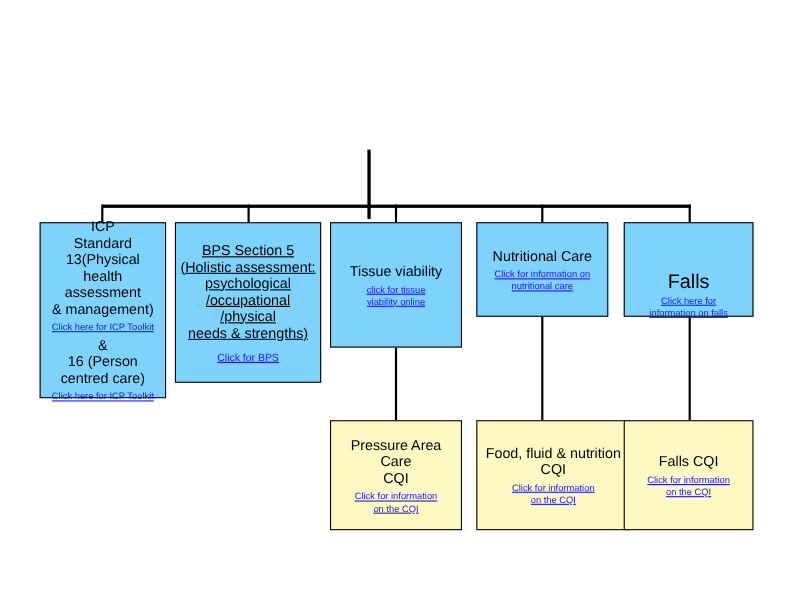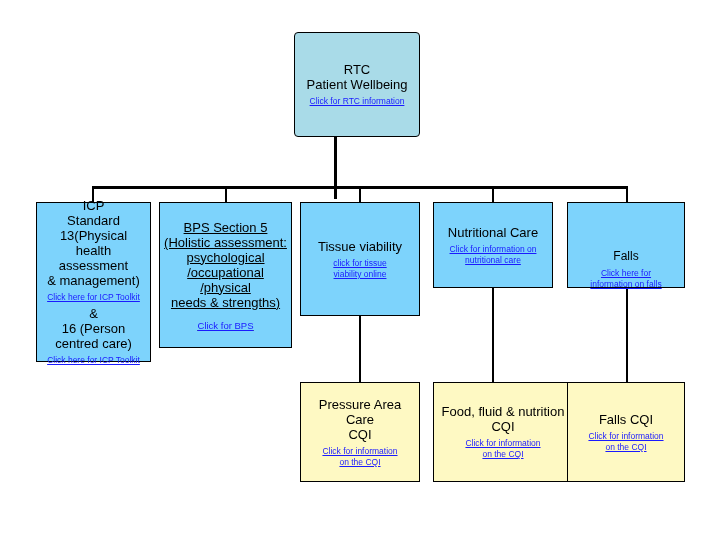--- a/index.html
+++ b/index.html
@@ -62,25 +62,20 @@
   <div class="ln vline" style="left:92px;top:186px;height:16px;"></div>
   <div class="ln vline" style="left:225px;top:186px;height:16px;"></div>
   <div class="ln vline" style="left:359px;top:186px;height:16px;"></div>
   <div class="ln vline" style="left:492px;top:186px;height:16px;"></div>
   <div class="ln vline" style="left:626px;top:186px;height:16px;"></div>
 
   <div class="ln vline" style="left:359px;top:316px;height:66px;"></div>
   <div class="ln vline" style="left:492px;top:288px;height:94px;"></div>
   <div class="ln vline" style="left:626px;top:288px;height:94px;"></div>
 
-  <div class="node blue" style="left:294px;top:32px;width:126px;height:105px;border-radius:4px;">
-    <div class="title">RTC
-Patient Wellbeing</div>
-    <div class="link">Click for RTC information</div>
-  </div>
 
   <div class="node teal" style="left:36px;top:202px;width:115px;height:160px;">
     <div class="title">ICP
 Standard 13(Physical
 health assessment
 &amp; management)</div>
     <div class="link">Click here for ICP Toolkit</div>
     <div class="title" style="margin-top:3px;">&amp;
 16 (Person
 centred care)</div>
@@ -103,21 +98,21 @@
 viability online</div>
   </div>
 
   <div class="node teal" style="left:433px;top:202px;width:120px;height:86px;">
     <div class="title">Nutritional Care</div>
     <div class="link">Click for information on
 nutritional care</div>
   </div>
 
   <div class="node teal" style="left:567px;top:202px;width:118px;height:86px;">
-    <div class="title" style="font-size:12px;margin-top:48px;">Falls</div>
+    <div class="title" style="font-size:18px;margin-top:48px;">Falls</div>
     <div class="link">Click here for
 information on falls</div>
   </div>
 
   <div class="node green" style="left:300px;top:382px;width:120px;height:100px;">
     <div class="title">Pressure Area Care
 CQI</div>
     <div class="link">Click for information
 on the CQI</div>
   </div>

